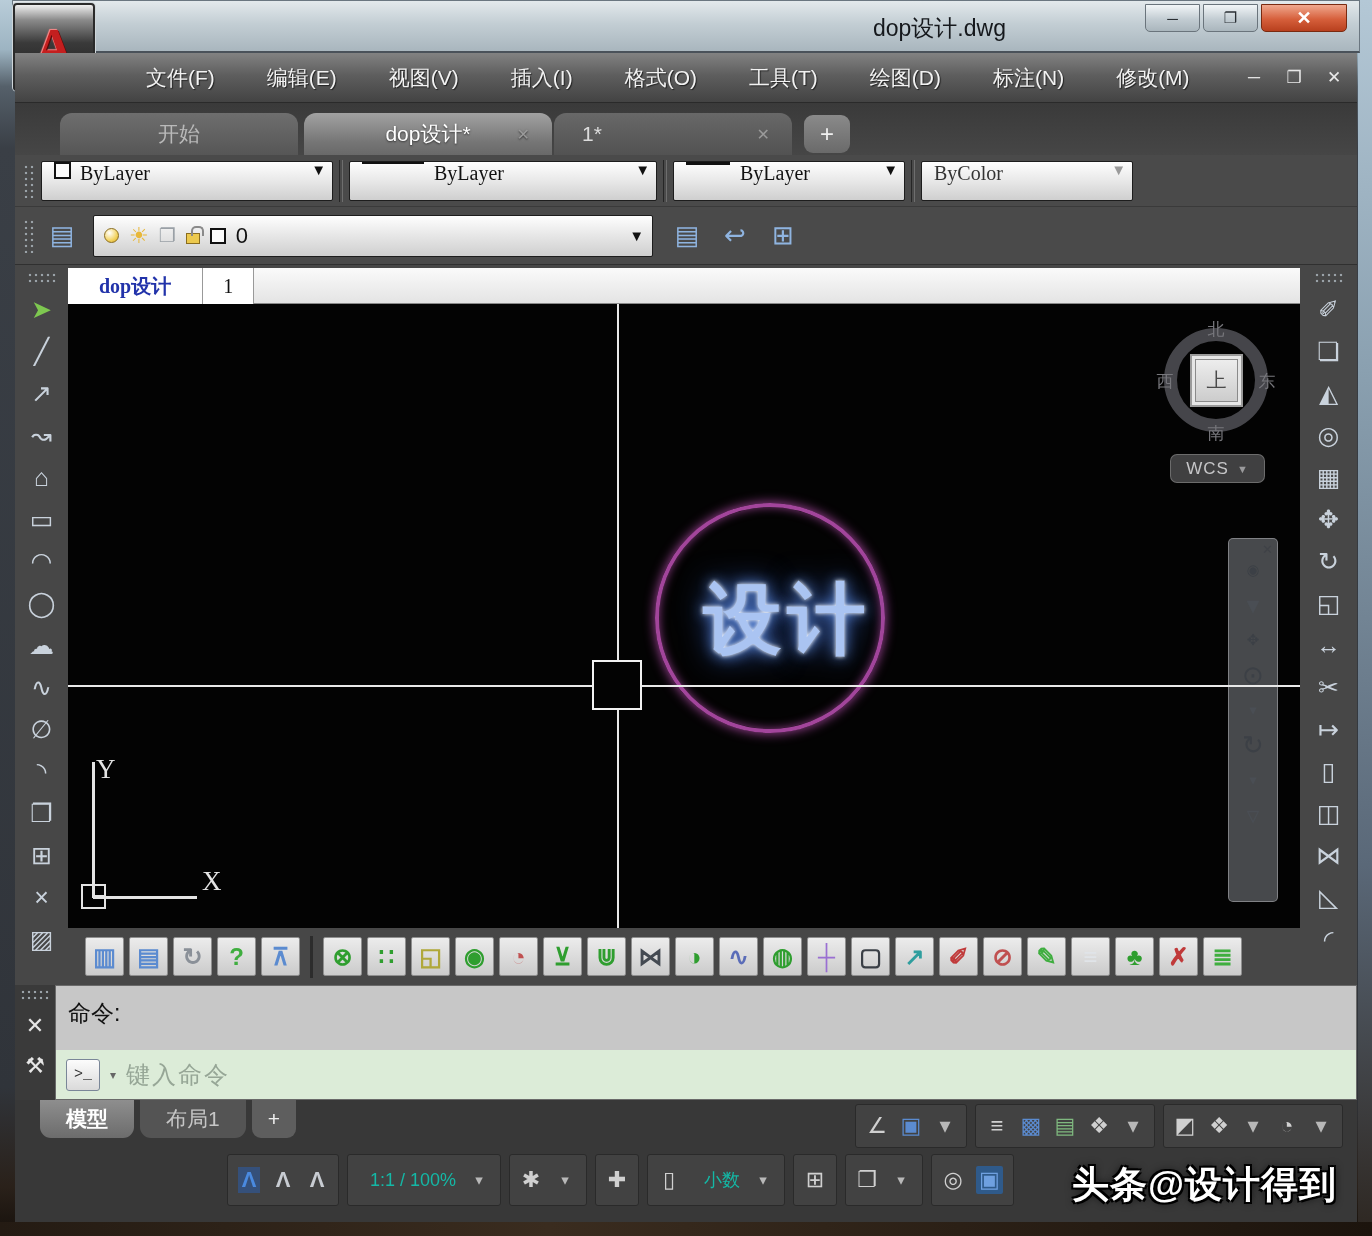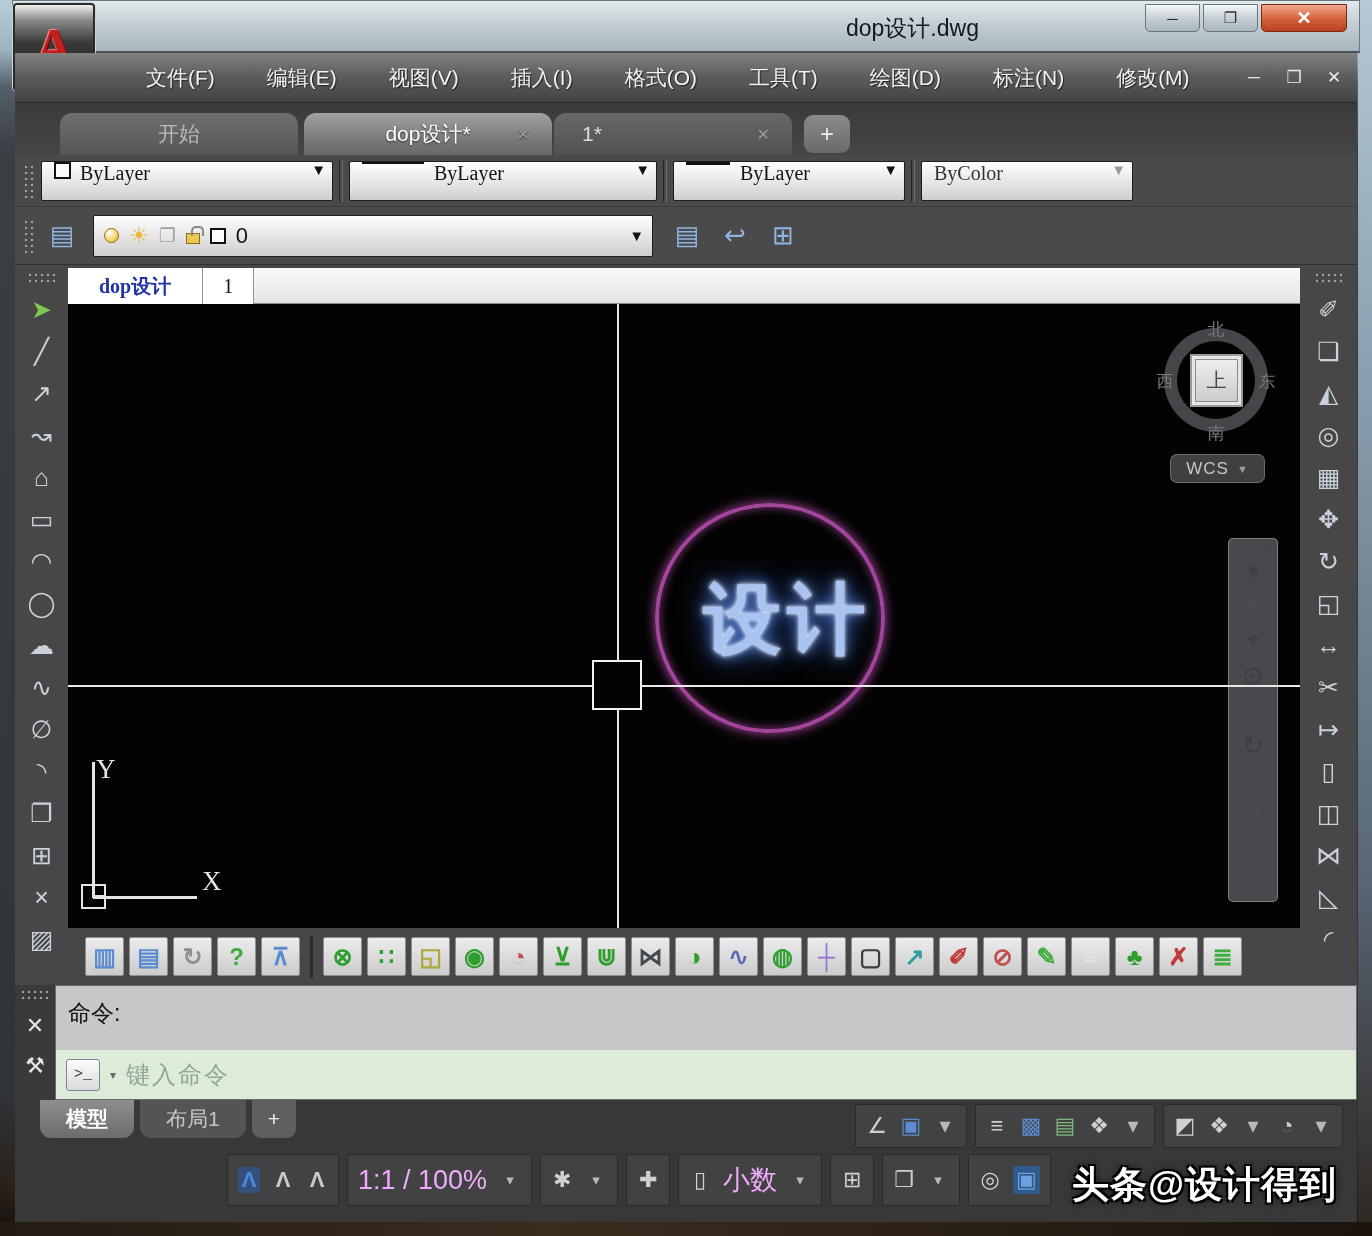--- a/index.html
+++ b/index.html
@@ -18,21 +18,21 @@
     background:linear-gradient(180deg,#e3e9ec 0%,#c3ced4 45%,#a9b6be 100%);
     border:1px solid #6a7680; border-bottom:2px solid #4a525a; z-index:10; }
   .app-logo { position:absolute; left:0; top:2px; width:82px; height:88px;
     background:linear-gradient(180deg,#f0f0f0 0%,#8a8a8a 18%,#3a3a3a 45%,#171717 100%);
     border:2px solid #2a2a2a; border-radius:4px; box-shadow:0 0 0 1px #cfd6da; z-index:15;
     display:flex; align-items:center; justify-content:center; }
   .app-logo .a-letter { font-size:52px; font-weight:bold; color:#c41f1f;
     text-shadow:1px 1px 0 #5a0a0a, -1px -1px 1px #ff8a8a; font-family:"Liberation Serif",serif; }
   .app-logo .logo-caret { position:absolute; right:-16px; bottom:26px; color:#1a1a1a; font-size:13px; }
   .title-text { position:absolute; left:200px; top:12px; font-size:23px; color:#15181c; letter-spacing:0.5px; }
-  .doc-text { position:absolute; left:833px; top:12px; font-size:23px; color:#15181c; }
+  .doc-text { position:absolute; left:860px; top:12px; font-size:23px; color:#15181c; }
   .win-btns { position:absolute; right:12px; top:3px; display:flex; gap:3px; }
   .win-btn { width:55px; height:28px; display:flex; align-items:center; justify-content:center;
     background:linear-gradient(180deg,#f2f6f8,#c2ccd2 55%,#aab6bd); border:1px solid #6a747c;
     border-radius:0 0 5px 5px; color:#2a2f34; font-size:15px; }
   .win-btn.close { width:86px; background:linear-gradient(180deg,#f0a88e,#d65f3b 55%,#b8401e);
     color:#fff; font-size:18px; font-weight:bold; border-color:#7a2a10; }
 
   
   .menubar { position:absolute; left:15px; top:53px; width:1342px; height:50px;
     background:linear-gradient(180deg,#828282 0%,#5e5e5e 45%,#434343 100%);
@@ -177,21 +177,21 @@
   .ltab.idle { background:#545454; color:#c6c6c6; margin-left:6px; }
   .ltab.add { background:#5e5e5e; color:#eee; padding:0 16px; margin-left:6px; border-radius:0 0 9px 9px; }
 
   .srow1 { position:absolute; right:14px; top:4px; display:flex; gap:8px; }
   .sgroup { display:flex; align-items:center; gap:12px; background:#424242; border:1px solid #2a2a2a;
     border-radius:3px; padding:4px 10px; height:44px; }
   .sgroup .icon { font-size:22px; display:flex; align-items:center; justify-content:center; min-width:22px; }
 
   .srow2 { position:absolute; left:212px; top:54px; display:flex; gap:8px; align-items:center; }
   .srow2 .sgroup { height:52px; }
-  .scale-label, .units-label { color:#f0abfc; font-size:27px; }
+  .scale-label, .units-label { color:#14b8a6; font-size:18px;margin-left:12px; }
 
   .watermark { position:absolute; left:1072px; top:1160px; font-size:37px; font-weight:bold; color:#fff;
     letter-spacing:1px; z-index:40;
     text-shadow:-2px -2px 0 #000, 2px -2px 0 #000, -2px 2px 0 #000, 2px 2px 0 #000, 0 0 8px #000; }
 </style>
 </head>
 <body>
 
 <div id="screen">
   <div class="photo-right"></div>

